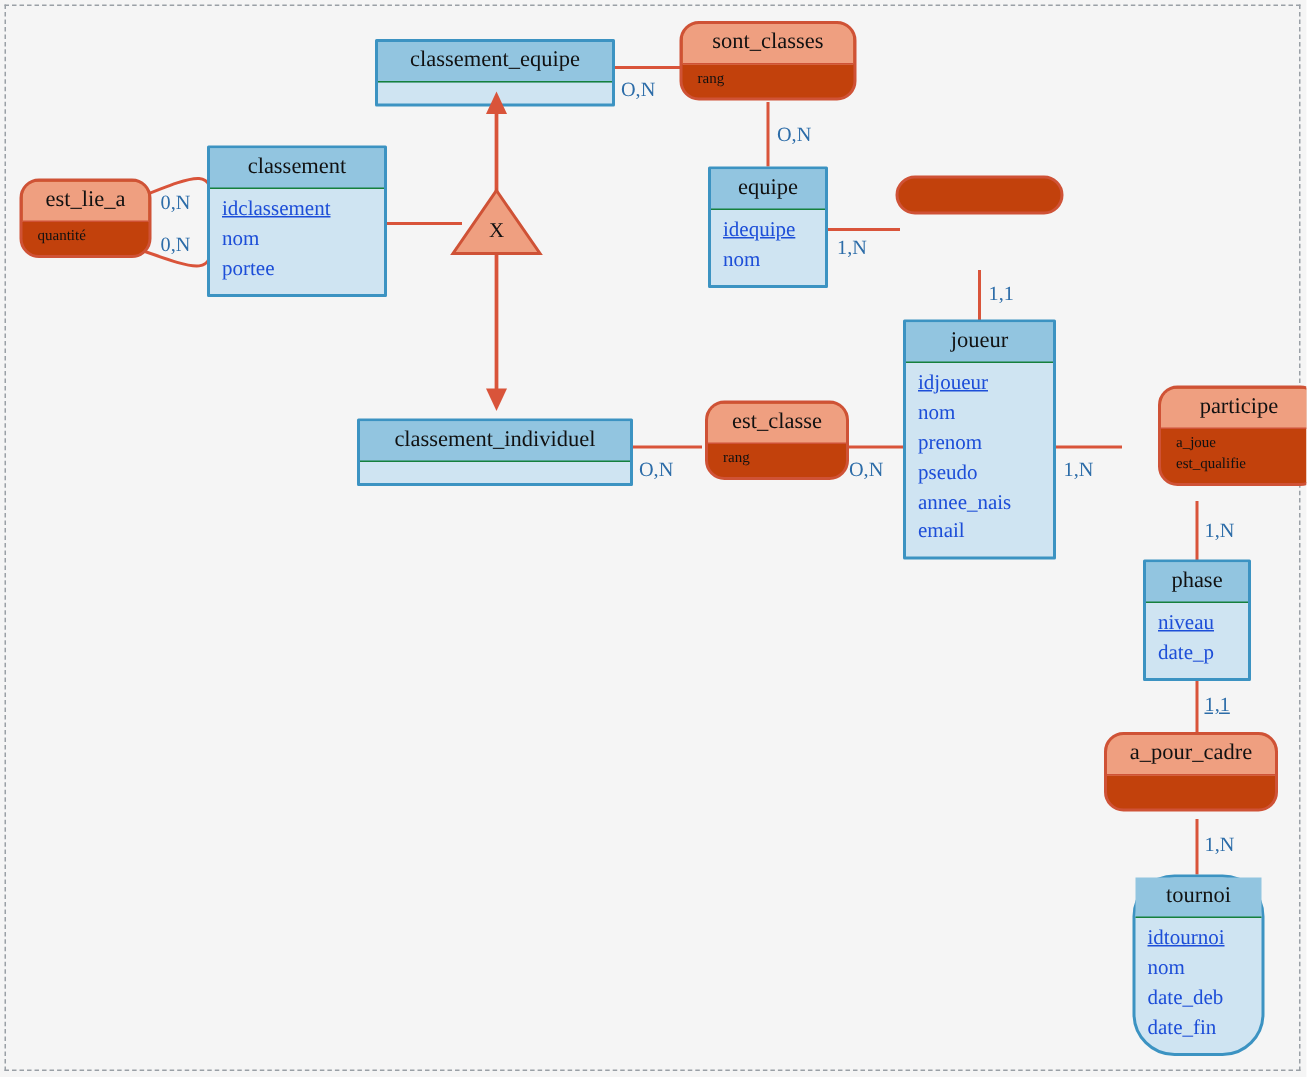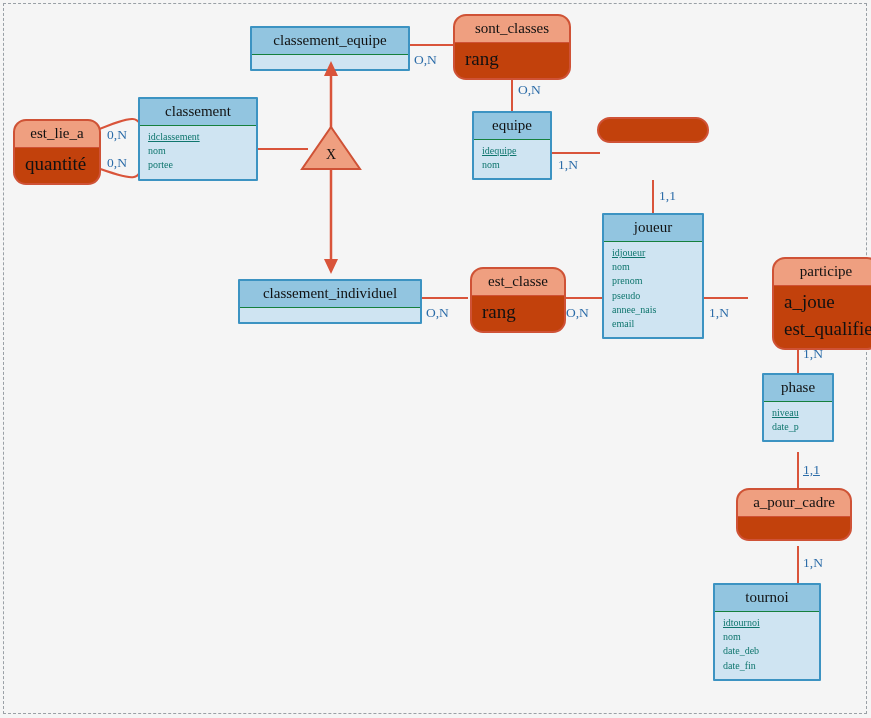--- a/index.html
+++ b/index.html
@@ -36,22 +36,22 @@
     background:#92c5e0;
     border-bottom:1px solid #15803d;
     text-align:center;
     font-size:15px;
     color:#111;
     padding:4px 10px 5px 10px;
     white-space:nowrap;
   }
   .entity .body{
     padding:4px 8px 6px 8px;
-    font-size:10px;
-    color:#0f766e;
+    font-size:14px;
+    color:#1d4ed8;
     line-height:1.42;
   }
   .entity .body.empty{min-height:14px;padding:0;}
   .entity .attr{white-space:nowrap;}
   .entity .attr.key{text-decoration:underline;}
   
   .relation{
     border:2px solid #cf5236;
     background:#c2410c;
     border-radius:13px;
@@ -61,21 +61,21 @@
     background:#ef9f80;
     border-bottom:1px solid #cf5236;
     text-align:center;
     font-size:15px;
     color:#111;
     padding:4px 12px 5px 12px;
     white-space:nowrap;
   }
   .relation .body{
     padding:3px 10px 5px 10px;
-    font-size:19px;
+    font-size:10px;
     color:#111;
     line-height:1.42;
   }
   .relation .body.empty{min-height:22px;padding:0;}
   .relation .attr{white-space:nowrap;}
   
   .card-lbl{
     position:absolute;
     font-size:13.5px;
     color:#2c6ca8;
@@ -184,21 +184,21 @@
   </div>
 
   <div class="card entity" style="left:762px;top:373px;width:72px;">
     <div class="hdr">phase</div>
     <div class="body">
       <div class="attr key">niveau</div>
       <div class="attr">date_p</div>
     </div>
   </div>
 
-  <div class="card entity" style="left:713px;top:583px;width:108px;">
+  <div class="card entity" style="left:755px;top:583px;width:88px;border-radius:28px;">
     <div class="hdr">tournoi</div>
     <div class="body">
       <div class="attr key">idtournoi</div>
       <div class="attr">nom</div>
       <div class="attr">date_deb</div>
       <div class="attr">date_fin</div>
     </div>
   </div>
 
   <div class="card relation" style="left:453px;top:14px;width:118px;">

